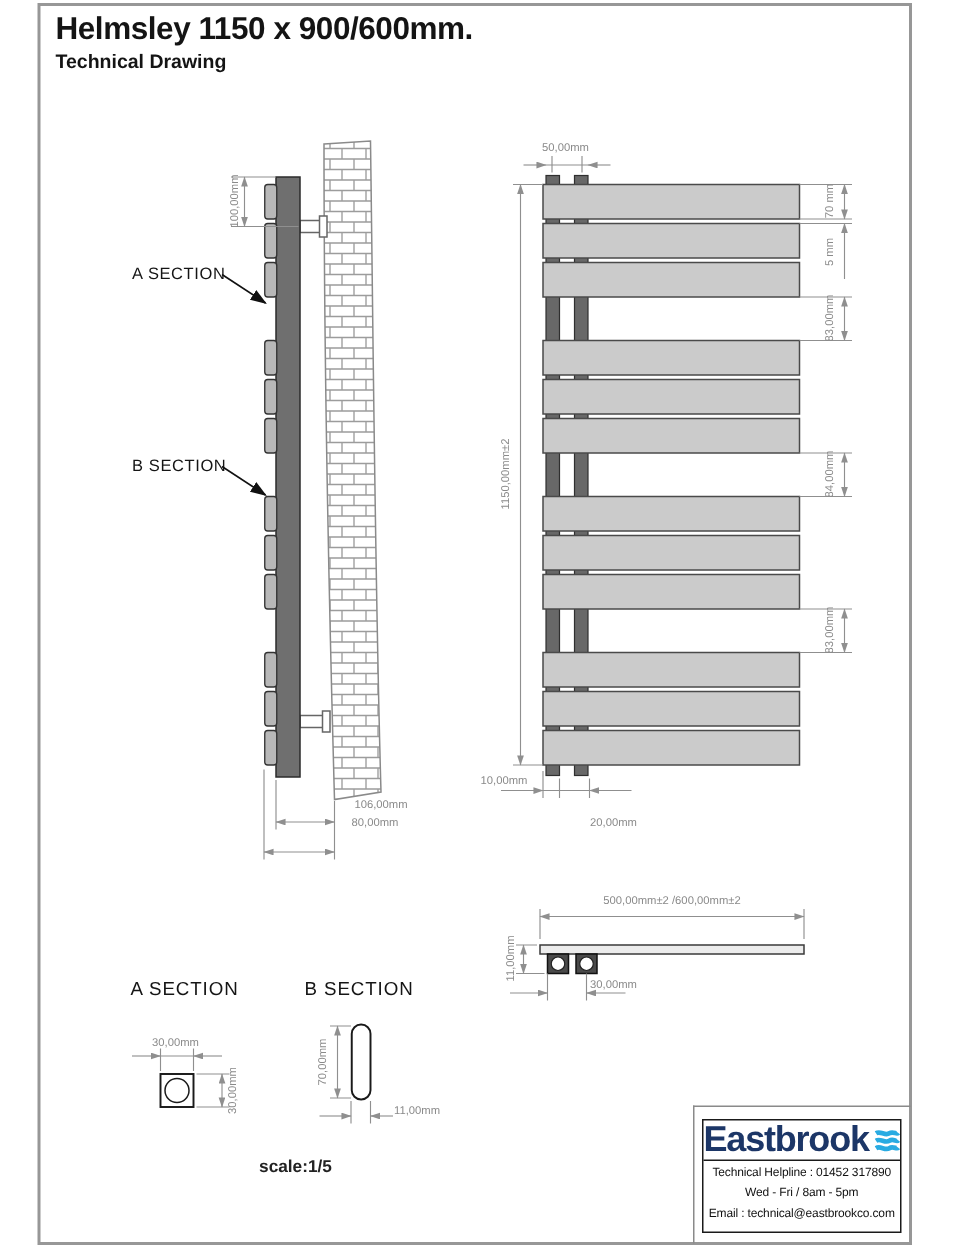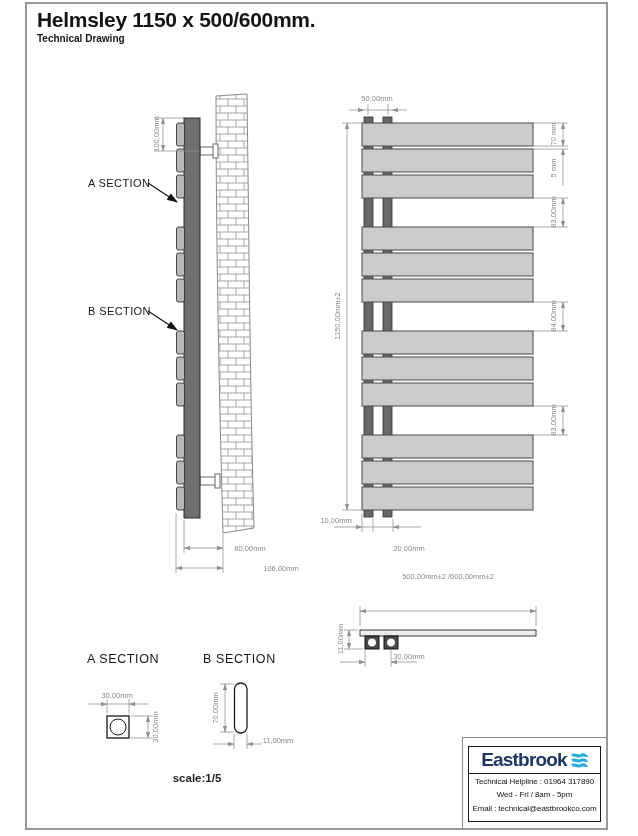--- a/index.html
+++ b/index.html
@@ -1,37 +1,37 @@
 <!DOCTYPE html>
 <html><head>
 <meta charset="utf-8">
 <style>
   html,body{margin:0;padding:0;background:#fff;}
   body{width:638px;height:836px;position:relative;font-family:"Liberation Sans",sans-serif;overflow:hidden;}
   .frame{position:absolute;left:25px;top:2px;width:583px;height:828px;border:2px solid #979797;box-sizing:border-box;}
   .title{position:absolute;left:37px;top:8px;font-size:21px;font-weight:bold;color:#141414;letter-spacing:-0.3px;}
-  .subtitle{position:absolute;left:37px;top:33px;font-size:10px;font-weight:bold;color:#141414;}
+  .subtitle{position:absolute;left:37px;top:33px;font-size:13px;font-weight:bold;color:#141414;}
   svg.draw{position:absolute;left:0;top:0;}
   .hl,.vl{position:absolute;white-space:nowrap;font-size:7.5px;color:#8a8a8a;transform:translate(-50%,-50%);}
   .vl{transform:translate(-50%,-50%) rotate(-90deg);}
   .sec{position:absolute;font-size:12.5px;color:#151515;letter-spacing:0.6px;white-space:nowrap;}
   .sideSec{position:absolute;font-size:11px;color:#151515;letter-spacing:0.4px;white-space:nowrap;}
   .scale{position:absolute;font-size:11.5px;font-weight:bold;color:#222;transform:translate(-50%,-50%);white-space:nowrap;}
   .block-outer{position:absolute;left:462px;top:737px;width:144px;height:91px;border-left:1.5px solid #8a8a8a;border-top:1.5px solid #8a8a8a;}
   .infobox{position:absolute;left:468px;top:746px;width:133px;height:76px;border:1.6px solid #1a1a1a;background:#fff;box-sizing:border-box;}
   .logorow{display:flex;align-items:center;justify-content:center;gap:4px;height:26px;border-bottom:1.2px solid #1a1a1a;}
-  .brand{font-weight:bold;font-size:19px;color:#1c3667;letter-spacing:-0.8px;}
+  .brand{font-weight:bold;font-size:24px;color:#1c3667;letter-spacing:-0.8px;}
   .addr{font-size:8px;line-height:11.4px;text-align:center;color:#111;letter-spacing:-0.1px;margin-top:2px;}
 </style>
 </head>
 <body>
 
 <div class="frame"></div>
 
-<div class="title">Helmsley 1150 x 500/600mm.</div>
+<div class="title">Helmsley 1150 x 900/600mm.</div>
 <div class="subtitle">Technical Drawing</div>
 
 <svg class="draw" width="638" height="836" viewBox="0 0 638 836">
   <defs>
     <marker id="ar" markerWidth="9" markerHeight="7" refX="8.5" refY="3" orient="auto-start-reverse">
       <path d="M0,0 L9,3 L0,6 z" fill="#8f8f8f"></path>
     </marker>
     <marker id="arb" markerWidth="10" markerHeight="8" refX="9" refY="3.5" orient="auto-start-reverse">
       <path d="M0,0 L10,3.5 L0,7 z" fill="#111"></path>
     </marker>
@@ -178,33 +178,33 @@
       <path d="M213,744 H234" marker-end="url(#ar)"></path>
       <path d="M262,744 H247" marker-end="url(#ar)"></path>
     </g>
   </g>
 </svg>
 
 <span class="sideSec" style="left:88px;top:177px;">A SECTION</span>
 <span class="sideSec" style="left:88px;top:305px;">B SECTION</span>
 <span class="vl" style="left:156px;top:134px;">100,00mm</span>
 <span class="hl" style="left:250px;top:548px;text-align:center;">80,00mm</span>
-<span class="hl" style="left:254px;top:568px;margin-left:27px;">106,00mm</span>
+<span class="hl" style="left:254px;top:536px;">106,00mm</span>
 
 <span class="hl" style="left:377px;top:98px;">50,00mm</span>
 <span class="vl" style="left:337px;top:316px;">1150,00mm±2</span>
 <span class="vl" style="left:553px;top:134px;">70 mm</span>
 <span class="vl" style="left:553px;top:168px;">5 mm</span>
 <span class="vl" style="left:553px;top:212px;">83,00mm</span>
 <span class="vl" style="left:553px;top:316px;">84,00mm</span>
 <span class="vl" style="left:553px;top:420px;">83,00mm</span>
 <span class="hl" style="left:336px;top:520px;">10,00mm</span>
 <span class="hl" style="left:409px;top:548px;">20,00mm</span>
 
-<span class="hl" style="left:448px;top:576px;">500,00mm±2 /600,00mm±2</span>
+<span class="hl" style="left:448px;top:600px;">500,00mm±2 /600,00mm±2</span>
 <span class="vl" style="left:340px;top:639px;">11,00mm</span>
 <span class="hl" style="left:409px;top:656px;">30,00mm</span>
 
 <span class="sec" style="left:87px;top:652px;">A SECTION</span>
 <span class="sec" style="left:203px;top:652px;">B SECTION</span>
 <span class="hl" style="left:117px;top:695px;">30,00mm</span>
 <span class="vl" style="left:155px;top:727px;">30,00mm</span>
 <span class="vl" style="left:215px;top:708px;">70,00mm</span>
 <span class="hl" style="left:278px;top:740px;">11,00mm</span>
 
@@ -213,16 +213,16 @@
 <div class="block-outer"></div>
 <div class="infobox">
   <div class="logorow">
     <span class="brand">Eastbrook</span>
     <svg width="17" height="15" viewBox="0 0 17 15">
       <path d="M1,2.5 C4,0.5 7,4.5 10,2.5 C12.5,0.8 15,3.5 16,2.2" stroke="#29abe2" stroke-width="3.2" fill="none"></path>
       <path d="M1,7.5 C4,5.5 7,9.5 10,7.5 C12.5,5.8 15,8.5 16,7.2" stroke="#29abe2" stroke-width="3.2" fill="none"></path>
       <path d="M1,12.5 C4,10.5 7,14.5 10,12.5 C12.5,10.8 15,13.5 16,12.2" stroke="#29abe2" stroke-width="3.2" fill="none"></path>
     </svg>
   </div>
-  <div class="addr">Technical Helpline : 01964 317890</div>
+  <div class="addr">Technical Helpline : 01452 317890</div>
   <div class="addr">Wed - Fri / 8am - 5pm</div>
   <div class="addr">Email : technical@eastbrookco.com</div>
 </div>
 
 </body></html>

